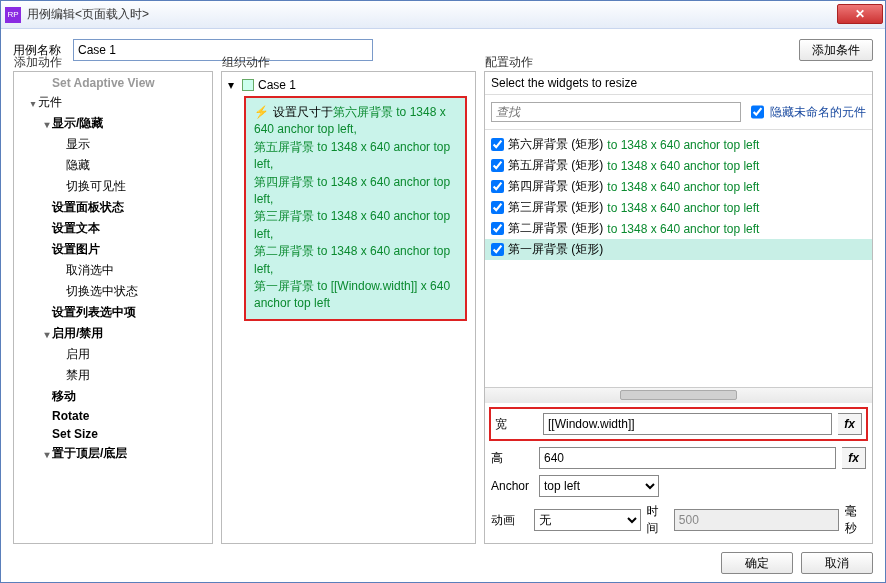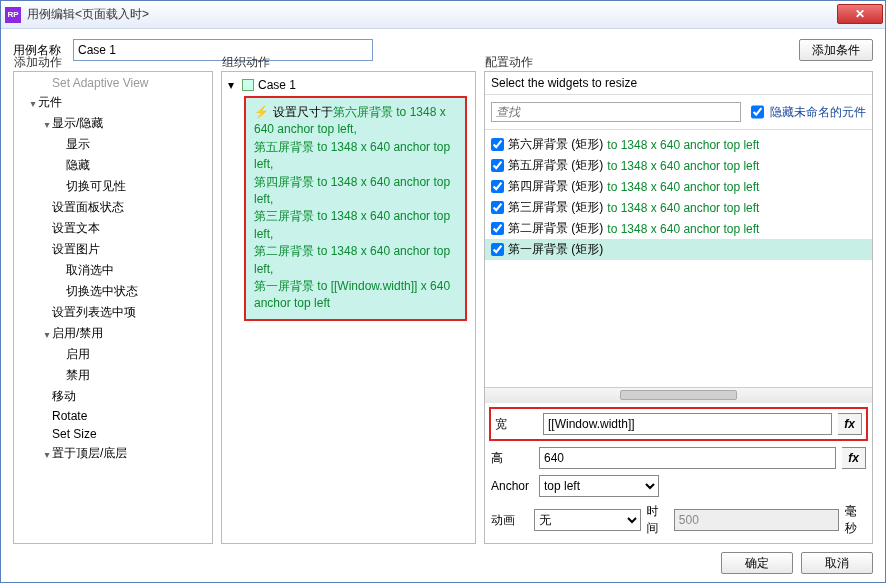--- a/index.html
+++ b/index.html
@@ -1,39 +1,39 @@
 <!DOCTYPE html>
 <html><head>
 <meta charset="utf-8">
 <style>
 * { box-sizing: border-box; font-family: "Microsoft YaHei", Tahoma, Arial, sans-serif; font-size: 12px; }
 body { margin: 0; background: #fff; }
 .window { width: 886px; height: 583px; border: 1px solid #5a7fbb; position: relative; background: #fff; display: flex; flex-direction: column; }
 .titlebar { height: 28px; background: linear-gradient(#fdfeff,#e6edf8); border-bottom: 1px solid #c9d6ee; display: flex; align-items: center; padding: 0 4px; }
-.titlebar .app-icon { width: 16px; height: 16px; background: #8a2be2; margin-right: 6px; display:flex;align-items:center;justify-content:center;color:#fff;font-size:8px;font-weight:bold;}
+.titlebar .app-icon { width: 16px; height: 16px; background: #8a2be2; margin-right: 6px; display:flex;align-items:center;justify-content:center;color:#fff;font-size:8px;font-weight:normal;}
 .titlebar .title { flex: 1; color: #333; }
 .titlebar .close { width: 46px; height: 20px; background: linear-gradient(#e77,#c33); border: 1px solid #a22; border-radius: 2px; display: flex; align-items: center; justify-content: center; color: #fff; font-weight: bold; margin-top:-2px; margin-right:-2px;}
 .body { flex: 1; padding: 10px 12px 8px 12px; display: flex; flex-direction: column; }
 .row-top { display: flex; align-items: center; gap: 8px; margin-bottom: 10px; }
 .row-top label { width: 52px; }
 .row-top input.name { flex: 1; max-width: 300px; height: 22px; border: 1px solid #7a9ac9; padding: 0 4px; }
 .btn { height: 22px; padding: 1px 12px; background: linear-gradient(#fff,#e9e9e9); border: 1px solid #888; border-radius: 2px; cursor: pointer; display:inline-flex;align-items:center;}
 .cols { display: flex; gap: 8px; flex: 1; min-height: 0; }
 .col { border: 1px solid #bbb; background: #fff; position: relative; }
 .col1 { width: 218px; display:flex;flex-direction:column;}
 .col2 { width: 278px; display:flex;flex-direction:column;}
 .col3 { flex: 1; display:flex;flex-direction:column;}
 .col-header { position: absolute; top: -18px; left: 0; color: #333; }
 .tree { overflow-y: auto; overflow-x: hidden; padding: 2px 0; flex:1;}
 .tree-item { padding: 2px 4px 2px 0; white-space: nowrap; cursor: default; display:flex;align-items:center;}
 .tree-item .caret { display:inline-block;width:10px;text-align:center;color:#666;}
 .tree-item .caret::before{content:"▸";font-size:10px;}
 .tree-item.open>.caret::before{content:"▾";}
 .tree-item.leaf .caret{visibility:hidden;}
-.indent1{padding-left:14px;} .indent2{padding-left:28px;} .indent3{padding-left:42px;}
+.indent1{padding-left:14px;} .indent2{padding-left:28px;font-weight:bold;} .indent3{padding-left:42px;}
 .org { overflow: auto; padding: 4px; flex:1;}
 .case-label{display:flex;align-items:center;gap:4px;padding:2px;}
 .case-label .di{width:12px;height:12px;border:1px solid #6a6;background:#cfe;}
 .action-block { border: 2px solid #d22; background: #c9f3ea; padding: 6px 8px; margin: 2px 4px 4px 18px; line-height: 1.45; }
 .action-block .prefix{display:inline-flex;align-items:center;gap:4px;}
 .action-block .bolt{color:#555;font-weight:bold;}
 .green { color: #0a8a2f; }
 .cfg-head { padding: 4px 6px; border-bottom: 1px solid #ddd; }
 .cfg-search { display:flex; align-items:center; gap:6px; padding:4px 6px; border-bottom:1px solid #ddd;}
 .cfg-search input { flex:1; height:20px; border:1px solid #aaa; font-style:italic; color:#888; padding:0 4px;}

